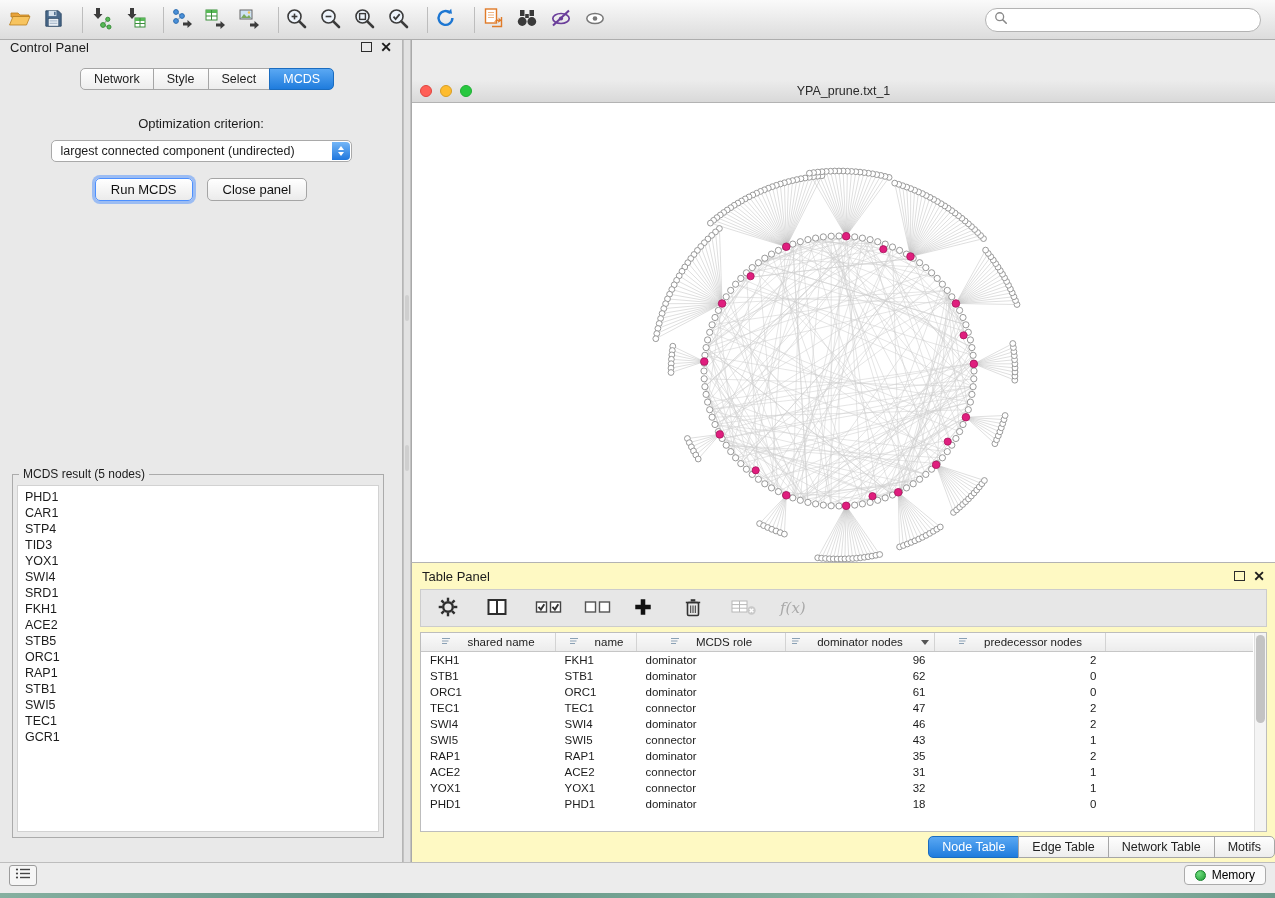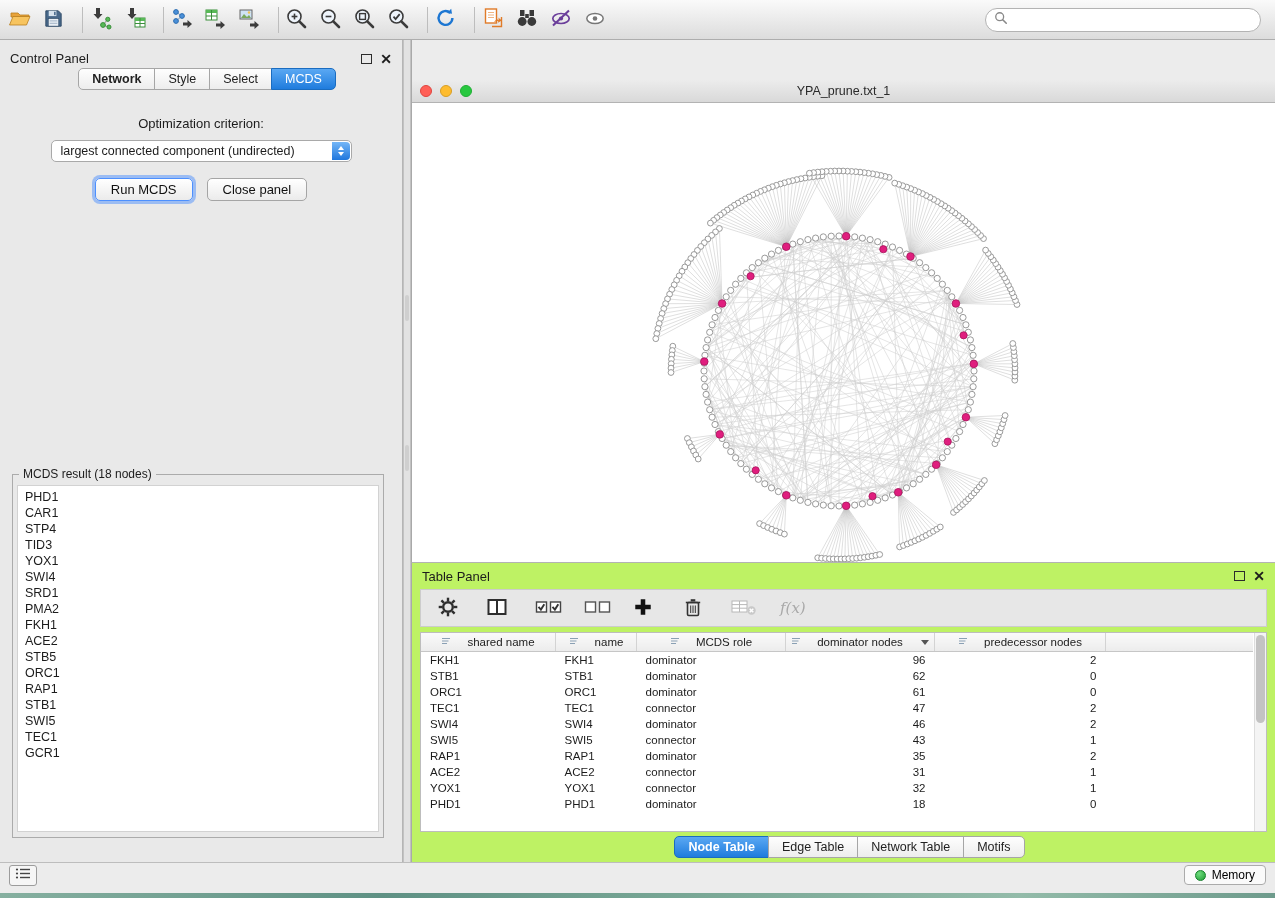--- a/index.html
+++ b/index.html
@@ -14,29 +14,29 @@
         background:transparent;border:none;padding:0;cursor:default;}
   .sep{width:1px;height:26px;background:#bdbdbd;margin:0 6px;}
   .search{margin-left:auto;margin-right:14px;width:276px;height:24px;background:#fff;
           border:1px solid #b3b3b3;border-radius:13px;display:flex;align-items:center;
           padding:0 8px;gap:6px;box-sizing:border-box;}
   .search input{border:none;outline:none;flex:1;font-size:12px;font-family:inherit;background:transparent;}
 
   
   .control-panel{position:absolute;left:0;top:40px;width:403px;height:822px;background:#e9e9e9;
                  border-right:1px solid #b5b5b5;box-sizing:border-box;}
-  .cp-header{height:26px;display:flex;align-items:flex-end;padding:0 10px;justify-content:space-between;gap:8px;}
+  .cp-header{height:26px;display:flex;align-items:flex-start;padding:0 10px;justify-content:space-between;gap:8px;}
   .cp-title{font-size:13px;}
   .win-btns{display:flex;align-items:center;gap:8px;}
   .win-float{width:9px;height:8px;border:1.4px solid #2c2c2c;display:inline-block;}
   .win-close{font-weight:bold;font-size:14px;color:#1c1c1c;line-height:1;}
   .cp-tabs{display:flex;justify-content:center;margin-top:2px;}
   .seg-tab{border:1px solid #a6a6a6;margin-left:-1px;padding:3px 13px;font-size:12.5px;
            background:linear-gradient(#fefefe,#ededed);color:#222;cursor:default;white-space:nowrap;}
-  .seg-tab:first-child{border-radius:5px 0 0 5px;margin-left:12px;font-weight:bold;}
+  .seg-tab:first-child{border-radius:5px 0 0 5px;margin-left:12px;}
   .seg-tab:last-child{border-radius:0 5px 5px 0;}
   .seg-tab.active{background:linear-gradient(#5aa8f3,#1f7cdd);color:#fff;border-color:#1a6cc0;}
   .opt-label{text-align:center;margin-top:26px;font-size:13px;}
   .combo{width:301px;height:22px;margin:9px auto 0;background:#fff;border:1px solid #a9a9a9;
          border-radius:5px;display:flex;align-items:center;padding-left:9px;position:relative;
          font-size:12.5px;box-sizing:border-box;}
   .combo .stepper{position:absolute;right:1px;top:1px;bottom:1px;width:18px;border-radius:0 4px 4px 0;
          background:linear-gradient(#74b6f7,#2077dd);display:flex;flex-direction:column;
          align-items:center;justify-content:center;gap:2px;}
   .tri-up{width:0;height:0;border-left:3.5px solid transparent;border-right:3.5px solid transparent;
@@ -65,41 +65,41 @@
   .net-titlebar{height:22px;background:linear-gradient(#ececec,#d9d9d9);border-bottom:1px solid #b3b3b3;
                 display:flex;align-items:center;padding:0 8px;position:relative;margin-top:40px;}
   .tl{width:12px;height:12px;border-radius:50%;margin-right:8px;box-sizing:border-box;}
   .tl.red{background:#ff5f57;border:1px solid #e0443e;}
   .tl.yellow{background:#febc2e;border:1px solid #d89e24;}
   .tl.green{background:#28c840;border:1px solid #1faf34;}
   .net-title{position:absolute;left:0;right:0;text-align:center;font-size:12.5px;color:#2a2a2a;}
   .net-canvas{height:500px;background:#fff;}
 
   
-  .table-panel{position:absolute;left:411px;top:562px;width:864px;height:300px;background:#bef264;
+  .table-panel{position:absolute;left:411px;top:562px;width:864px;height:300px;background:#fef9c3;
                border-left:1px solid #a9a9a9;border-top:1px solid #b3b3b3;box-sizing:border-box;}
   .tp-header{height:26px;display:flex;align-items:center;justify-content:space-between;padding:0 10px;}
   .tp-toolbar{height:38px;margin:0 8px;background:#e7e7e7;border:1px solid #cccccc;
               display:flex;align-items:center;gap:15px;padding-left:16px;box-sizing:border-box;}
   .fx{font-family:"DejaVu Serif", serif;font-style:italic;font-size:15px;color:#a8a8a8;}
   .tablewrap{position:relative;margin:5px 8px 0 8px;height:200px;background:#fff;
              border:1px solid #bdbdbd;overflow:hidden;box-sizing:border-box;}
   table.node-table{border-collapse:collapse;table-layout:fixed;width:832px;}
   .node-table th{height:18px;font-weight:normal;font-size:11.5px;color:#222;
                  background:linear-gradient(#fafafa,#ececec);border-right:1px solid #d3d3d3;
                  border-bottom:1px solid #c6c6c6;padding:0;white-space:nowrap;overflow:hidden;}
   .node-table th .thflex{display:flex;align-items:center;justify-content:center;gap:16px;text-align:center;}
   .node-table th.filler{border-right:none;}
   .node-table td{height:16px;font-size:11.5px;padding:0 9px;white-space:nowrap;overflow:hidden;}
   .node-table td.num{text-align:right;}
   .chev{width:0;height:0;border-left:4px solid transparent;border-right:4px solid transparent;
         border-top:5px solid #555;display:inline-block;margin-left:2px;}
   .vscroll{position:absolute;right:0;top:0;bottom:0;width:11px;background:#f4f4f4;border-left:1px solid #ddd;}
   .vscroll .thumb{position:absolute;left:1px;right:1px;top:2px;height:88px;background:#c3c3c3;border-radius:5px;}
-  .tp-tabs{display:flex;justify-content:center;align-items:center;height:30px;margin-top:0px;}
+  .tp-tabs{display:flex;justify-content:flex-end;align-items:center;height:30px;margin-top:0px;}
 
   
   .statusbar{position:absolute;left:0;top:862px;width:1275px;height:25px;background:#ececec;
              border-top:1px solid #bdbdbd;display:flex;align-items:center;
              justify-content:space-between;padding:0 9px;box-sizing:border-box;}
   .sb-left{width:28px;height:21px;border:1px solid #9c9c9c;border-radius:3px;background:#f6f6f6;
            display:flex;align-items:center;justify-content:center;padding:0;}
   .memory-btn{display:flex;align-items:center;gap:6px;border:1px solid #ababab;border-radius:4px;
               background:#fafafa;padding:2px 10px;font-size:12px;font-family:inherit;}
   .memdot{width:11px;height:11px;border-radius:50%;background:radial-gradient(circle at 35% 30%,#6fdc7e,#1f9e34);
@@ -277,30 +277,29 @@
       <span class="stepper">
           <span class="tri-up"></span>
           <span class="tri-down"></span>
         </span>
     </div>
     <div class="btn-row">
       <button class="btn focus">Run MCDS</button>
       <button class="btn">Close panel</button>
     </div>
     <fieldset class="result-box">
-      <legend>MCDS result (18 nodes)</legend>
+      <legend>MCDS result (5 nodes)</legend>
       <div class="result-list" id="mcds-list">
           <div>PHD1</div>
           <div>CAR1</div>
           <div>STP4</div>
           <div>TID3</div>
           <div>YOX1</div>
           <div>SWI4</div>
           <div>SRD1</div>
-          <div>PMA2</div>
           <div>FKH1</div>
           <div>ACE2</div>
           <div>STB5</div>
           <div>ORC1</div>
           <div>RAP1</div>
           <div>STB1</div>
           <div>SWI5</div>
           <div>TEC1</div>
           <div>GCR1</div>
         </div>

